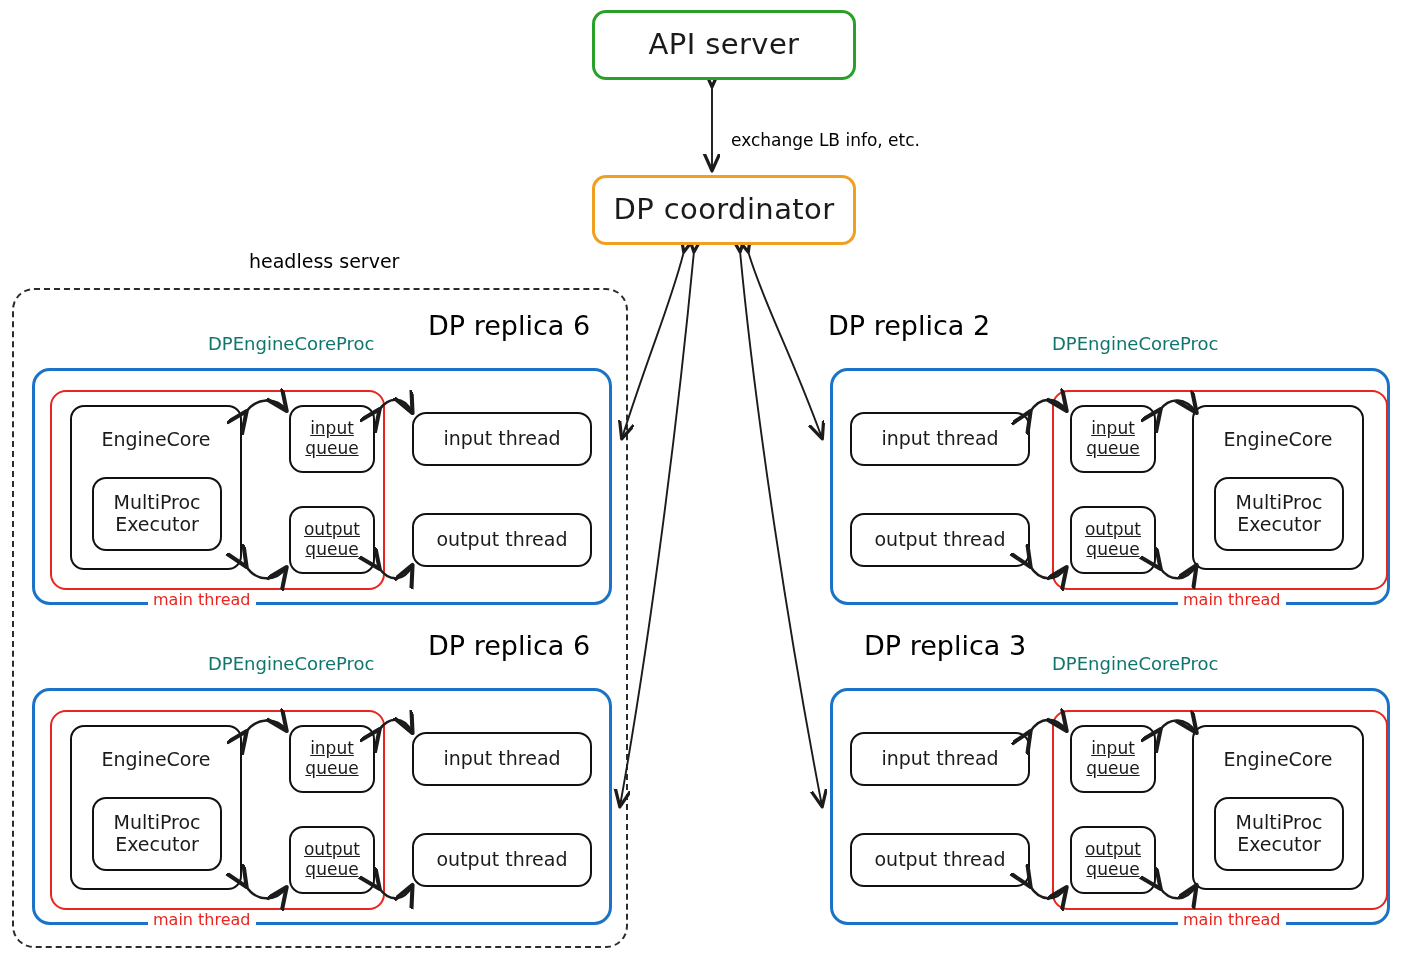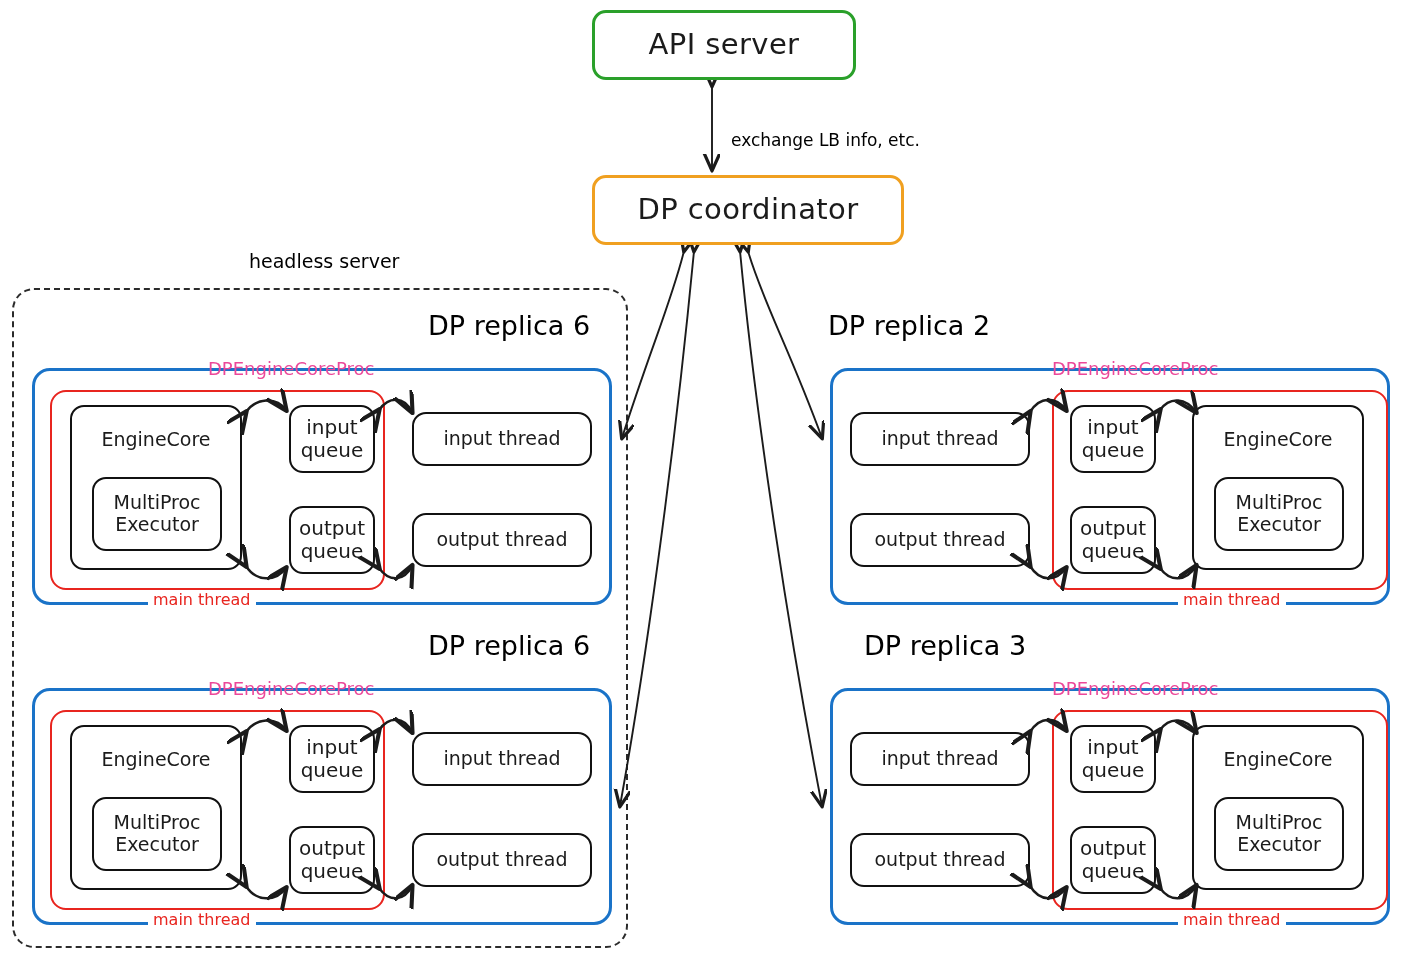--- a/index.html
+++ b/index.html
@@ -22,21 +22,21 @@
     color: #1b1b1b;
     line-height: 1.15;
     white-space: pre-line;
     z-index: 6;
   }
   .node.green  { border-color: #2aa02a; border-width: 3px; }
   .node.orange { border-color: #f0a020; border-width: 3px; }
 
   .t-title  { font-size: 29px; letter-spacing: .4px; }
   .t-mid    { font-size: 19px; }
-  .t-small  { font-size: 20px; }
+  .t-small  { font-size: 17px; text-decoration: underline; }
 
   
   .frame {
     position: absolute;
     border-radius: 18px;
     background: transparent;
   }
   .frame.dashed {
     border: 2.4px dashed #2b2b2b;
     border-radius: 22px;
@@ -47,39 +47,39 @@
     z-index: 2;
   }
   .frame.red {
     border: 2.4px solid #e8251f;
     border-radius: 16px;
     z-index: 3;
   }
 
   
   .label { position: absolute; color: #000000; z-index: 8; white-space: nowrap; }
-  .label.blue { color: #ec4899; margin-top: 25px; }
+  .label.blue { color: #0f766e; }
   .label.red  { color: #e8251f; background: #fff; padding: 0 5px; }
   .label.replica { font-size: 27px; }
   .label.proc    { font-size: 18px; }
   .label.thread  { font-size: 16px; }
   .label.headless{ font-size: 19px; }
   .label.exchange{ font-size: 17px; }
 
   svg.wires { position: absolute; inset: 0; width: 1420px; height: 960px; z-index: 5; overflow: visible; }
   svg.arrows-local { position: absolute; inset: 0; width: 1420px; height: 960px; z-index: 7; overflow: visible; pointer-events: none; }
 </style>
 </head>
 <body>
 
 <div id="stage">
 
   <div class="node green t-title" style="left:592px; top:10px; width:264px; height:70px;">API server</div>
 
-  <div class="node orange t-title" style="left:592px; top:175px; width:312px; height:70px;">DP coordinator</div>
+  <div class="node orange t-title" style="left:592px; top:175px; width:264px; height:70px;">DP coordinator</div>
 
   <div class="label exchange" style="left:731px; top:130px;">exchange LB info, etc.</div>
 
   <div class="frame dashed" style="left:12px; top:288px; width:616px; height:660px;"></div>
   <div class="label headless" style="left:249px; top:250px;">headless server</div>
 
   <div class="label replica" style="left:428px; top:310px;">DP replica 6</div>
   <div class="label blue proc" style="left:208px; top:333px;">DPEngineCoreProc</div>
 
   <div class="frame blue" style="left:32px; top:368px; width:580px; height:237px;"></div>

